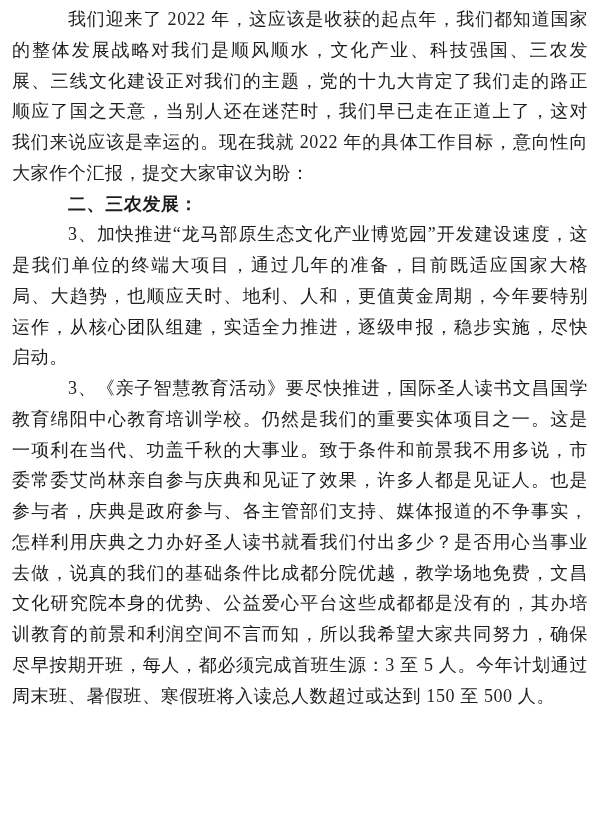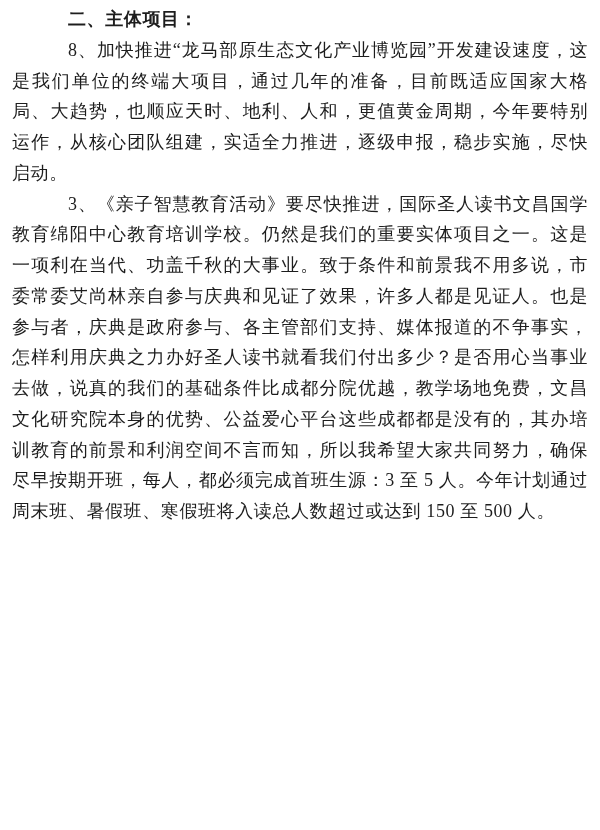--- a/index.html
+++ b/index.html
@@ -33,16 +33,17 @@
   }
   .doc-page p.bold {
     font-weight: 700;
   }
 </style>
 </head>
 <body>
 
 <main class="doc-page">
 
-    <p class="bold">二、主体项目：</p>
-    <p>8、加快推进“龙马部原生态文化产业博览园”开发建设速度，这是我们单位的终端大项目，通过几年的准备，目前既适应国家大格局、大趋势，也顺应天时、地利、人和，更值黄金周期，今年要特别运作，从核心团队组建，实适全力推进，逐级申报，稳步实施，尽快启动。</p>
+<p>我们迎来了 2022 年，这应该是收获的起点年，我们都知道国家的整体发展战略对我们是顺风顺水，文化产业、科技强国、三农发展、三线文化建设正对我们的主题，党的十九大肯定了我们走的路正顺应了国之天意，当别人还在迷茫时，我们早已走在正道上了，这对我们来说应该是幸运的。现在我就 2022 年的具体工作目标，意向性向大家作个汇报，提交大家审议为盼：</p>
+    <p class="bold">二、三农发展：</p>
+    <p>3、加快推进“龙马部原生态文化产业博览园”开发建设速度，这是我们单位的终端大项目，通过几年的准备，目前既适应国家大格局、大趋势，也顺应天时、地利、人和，更值黄金周期，今年要特别运作，从核心团队组建，实适全力推进，逐级申报，稳步实施，尽快启动。</p>
     <p>3、《亲子智慧教育活动》要尽快推进，国际圣人读书文昌国学教育绵阳中心教育培训学校。仍然是我们的重要实体项目之一。这是一项利在当代、功盖千秋的大事业。致于条件和前景我不用多说，市委常委艾尚林亲自参与庆典和见证了效果，许多人都是见证人。也是参与者，庆典是政府参与、各主管部们支持、媒体报道的不争事实，怎样利用庆典之力办好圣人读书就看我们付出多少？是否用心当事业去做，说真的我们的基础条件比成都分院优越，教学场地免费，文昌文化研究院本身的优势、公益爱心平台这些成都都是没有的，其办培训教育的前景和利润空间不言而知，所以我希望大家共同努力，确保尽早按期开班，每人，都必须完成首班生源：3 至 5 人。今年计划通过周末班、暑假班、寒假班将入读总人数超过或达到 150 至 500 人。</p>
   </main>
 
 </body></html>

